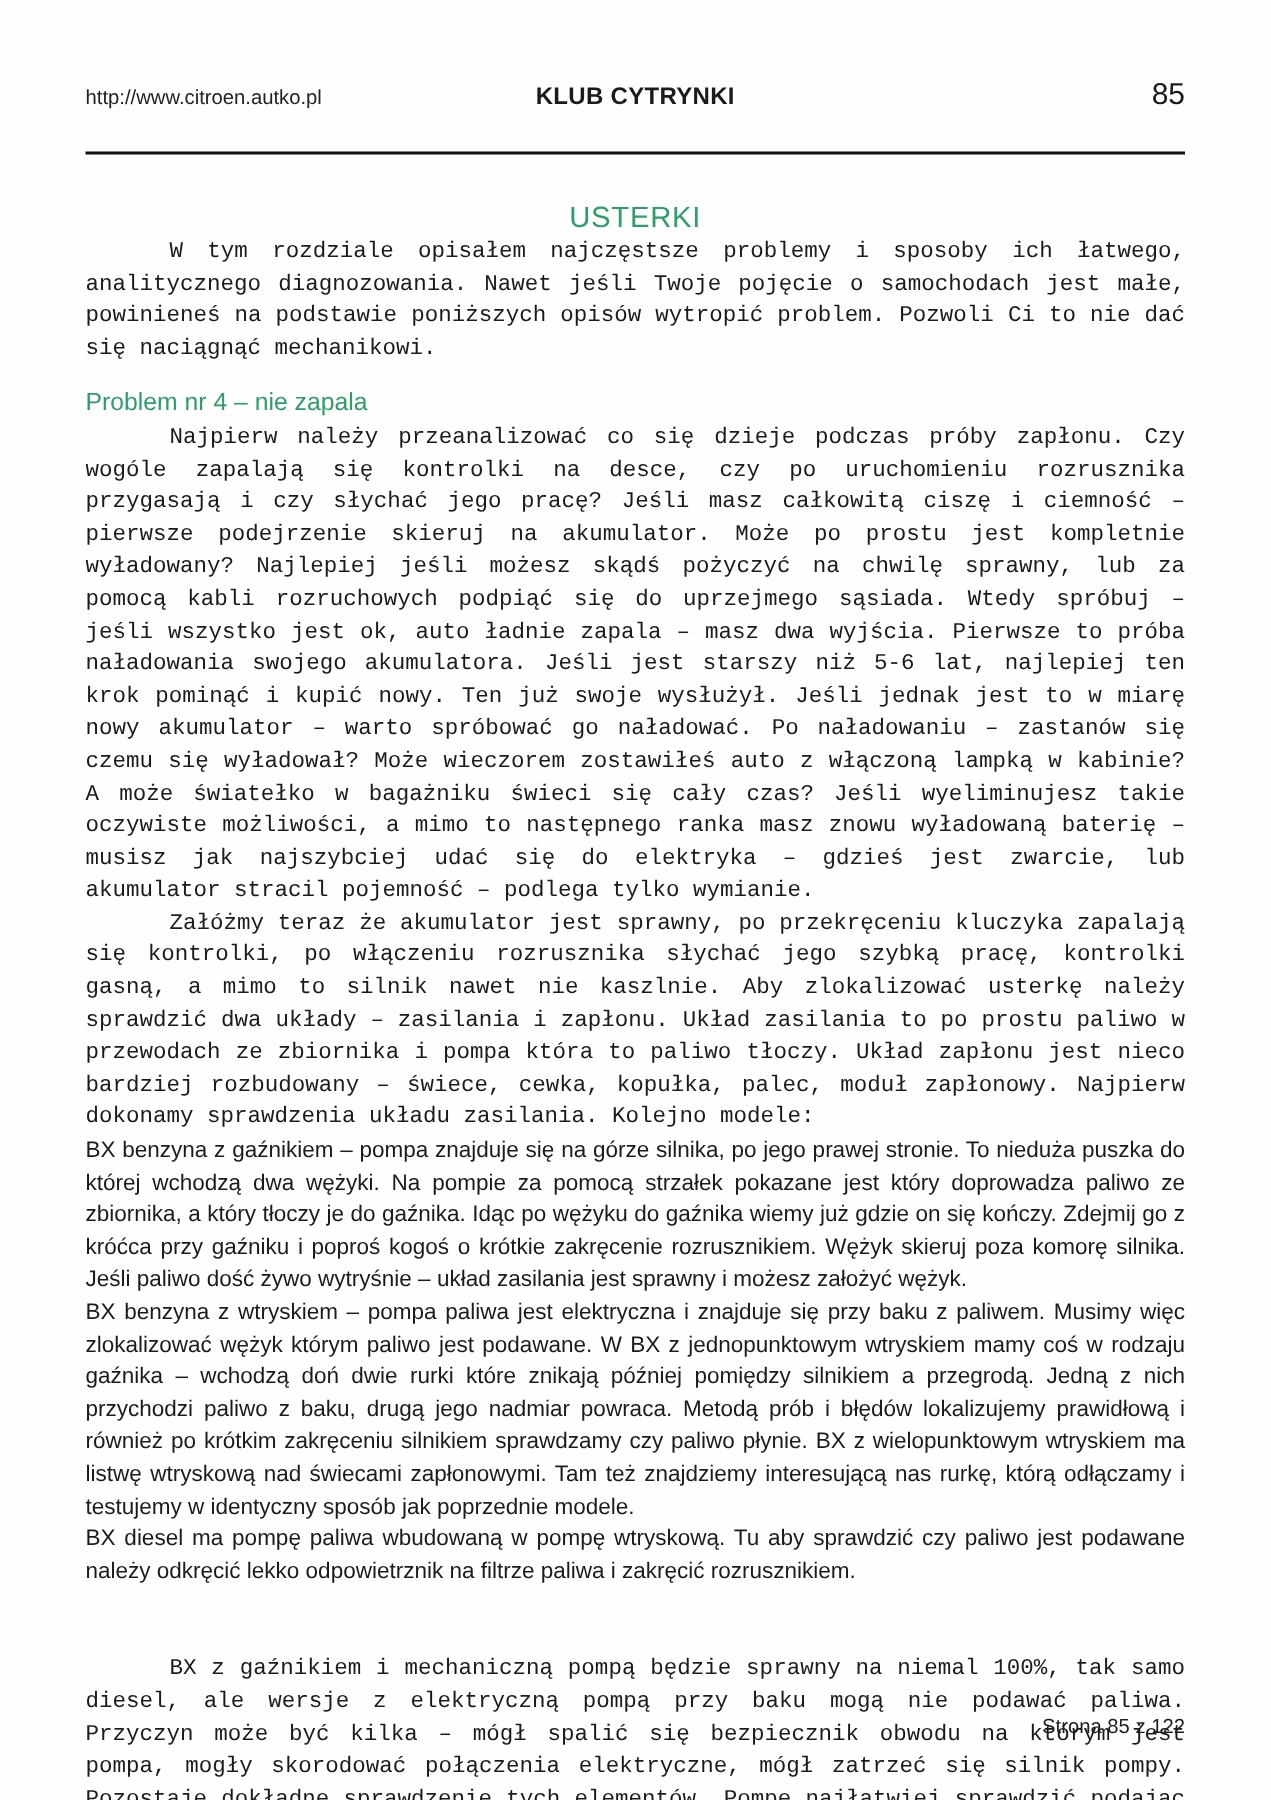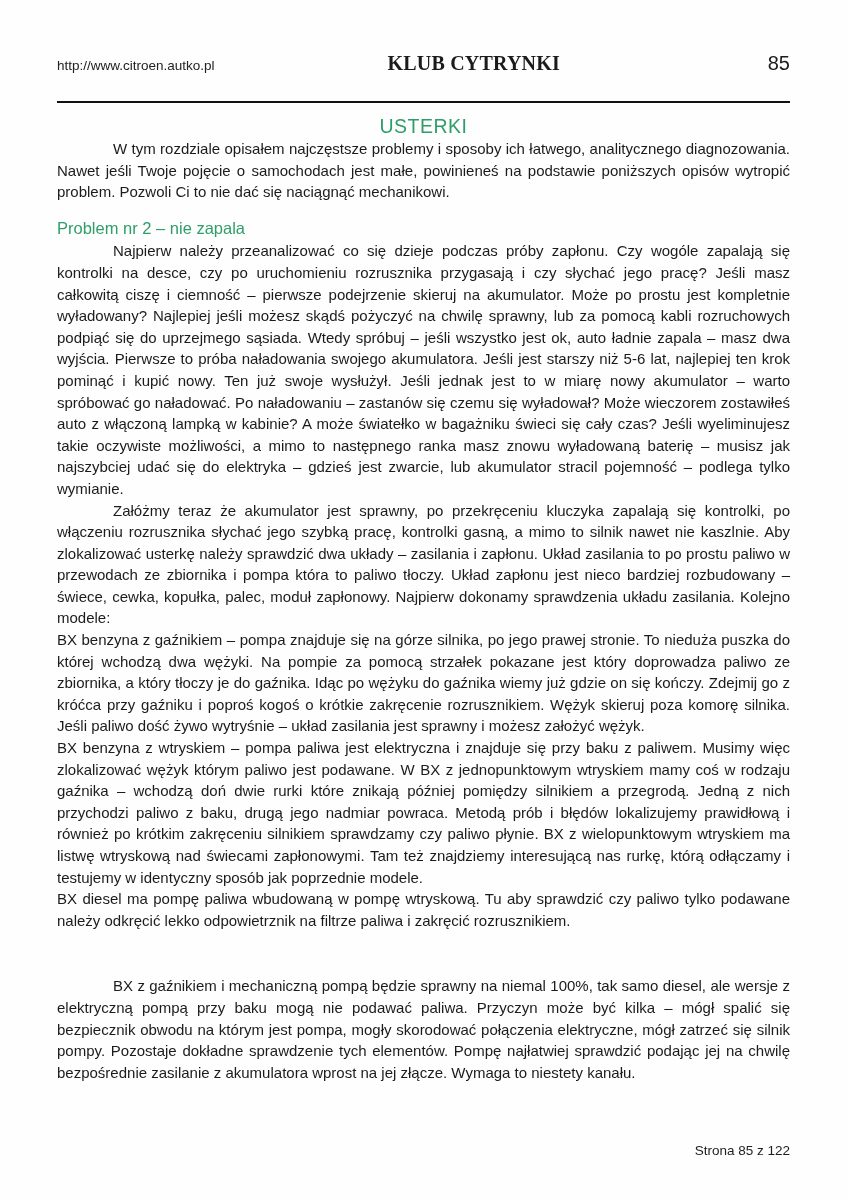--- a/index.html
+++ b/index.html
@@ -28,60 +28,59 @@
     display:flex;
     align-items:baseline;
     justify-content:space-between;
   }
   .header-url{
     font-size:13.5px;
     color:#222;
     width:230px;
   }
   .header-title{
-    font-size:20px;
+    font-size:16px;
     font-weight:bold;
-    text-align:right;
+    text-align:center;
     flex:1;
     letter-spacing:.2px;
-    font-family:Liberation Serif, serif;
   }
   .header-page{
     font-size:20px;
     width:230px;
     text-align:right;
   }
   .header-rule{
     border:none;
     border-top:2.5px solid var(--rule-black);
     margin:26px 0 0 0;
   }
   
   .doc-title{
-    margin:12px 0 0 0;
+    margin:31px 0 0 0;
     text-align:center;
     color:var(--heading-green);
     font-size:19.5px;
     font-weight:normal;
     letter-spacing:.5px;
   }
   .section-heading{
     margin:15px 0 1px 0;
     color:var(--heading-green);
     font-size:16.5px;
     font-weight:normal;
   }
   
   .body-text{
     font-size:15px;
     line-height:21.6px;
     text-align:justify;
   }
   .body-text p{margin:0;}
-  p.indent{text-indent:56px;}
+  p.indent{text-indent:56px;font-family:Liberation Mono, monospace;}
   .intro{margin-top:23px;}
   .gap-above{margin-top:44px !important;}
   
   .footer{
     position:absolute;
     top:1143px;
     right:57px;
     font-size:13.5px;
     color:#1e1e1e;
     text-align:right;
@@ -98,25 +97,25 @@
     <span class="header-page">85</span>
   </div>
 
   <hr class="header-rule">
 
   <h1 class="doc-title">USTERKI</h1>
 
   <div class="body-text">
     <p class="indent intro">W tym rozdziale opisałem najczęstsze problemy i sposoby ich łatwego, analitycznego diagnozowania. Nawet jeśli Twoje pojęcie o samochodach jest małe, powinieneś na podstawie poniższych opisów wytropić problem. Pozwoli Ci to nie dać się naciągnąć mechanikowi.</p>
 
-    <h2 class="section-heading">Problem nr 2 – nie zapala</h2>
+    <h2 class="section-heading">Problem nr 4 – nie zapala</h2>
 
     <p class="indent">Najpierw należy przeanalizować co się dzieje podczas próby zapłonu. Czy wogóle zapalają się kontrolki na desce, czy po uruchomieniu rozrusznika przygasają i czy słychać jego pracę? Jeśli masz całkowitą ciszę i ciemność – pierwsze podejrzenie skieruj na akumulator. Może po prostu jest kompletnie wyładowany? Najlepiej jeśli możesz skądś pożyczyć na chwilę sprawny, lub za pomocą kabli rozruchowych podpiąć się do uprzejmego sąsiada. Wtedy spróbuj – jeśli wszystko jest ok, auto ładnie zapala – masz dwa wyjścia. Pierwsze to próba naładowania swojego akumulatora. Jeśli jest starszy niż 5-6 lat, najlepiej ten krok pominąć i kupić nowy. Ten już swoje wysłużył. Jeśli jednak jest to w miarę nowy akumulator – warto spróbować go naładować. Po naładowaniu – zastanów się czemu się wyładował? Może wieczorem zostawiłeś auto z włączoną lampką w kabinie? A może światełko w bagażniku świeci się cały czas? Jeśli wyeliminujesz takie oczywiste możliwości, a mimo to następnego ranka masz znowu wyładowaną baterię – musisz jak najszybciej udać się do elektryka – gdzieś jest zwarcie, lub akumulator stracil pojemność – podlega tylko wymianie.</p>
     <p class="indent">Załóżmy teraz że akumulator jest sprawny, po przekręceniu kluczyka zapalają się kontrolki, po włączeniu rozrusznika słychać jego szybką pracę, kontrolki gasną, a mimo to silnik nawet nie kaszlnie. Aby zlokalizować usterkę należy sprawdzić dwa układy – zasilania i zapłonu. Układ zasilania to po prostu paliwo w przewodach ze zbiornika i pompa która to paliwo tłoczy. Układ zapłonu jest nieco bardziej rozbudowany – świece, cewka, kopułka, palec, moduł zapłonowy. Najpierw dokonamy sprawdzenia układu zasilania. Kolejno modele:</p>
     <p>BX benzyna z gaźnikiem – pompa znajduje się na górze silnika, po jego prawej stronie. To nieduża puszka do której wchodzą dwa wężyki. Na pompie za pomocą strzałek pokazane jest który doprowadza paliwo ze zbiornika, a który tłoczy je do gaźnika. Idąc po wężyku do gaźnika wiemy już gdzie on się kończy. Zdejmij go z króćca przy gaźniku i poproś kogoś o krótkie zakręcenie rozrusznikiem. Wężyk skieruj poza komorę silnika. Jeśli paliwo dość żywo wytryśnie – układ zasilania jest sprawny i możesz założyć wężyk.</p>
     <p>BX benzyna z wtryskiem – pompa paliwa jest elektryczna i znajduje się przy baku z paliwem. Musimy więc zlokalizować wężyk którym paliwo jest podawane. W BX z jednopunktowym wtryskiem mamy coś w rodzaju gaźnika – wchodzą doń dwie rurki które znikają później pomiędzy silnikiem a przegrodą. Jedną z nich przychodzi paliwo z baku, drugą jego nadmiar powraca. Metodą prób i błędów lokalizujemy prawidłową i również po krótkim zakręceniu silnikiem sprawdzamy czy paliwo płynie. BX z wielopunktowym wtryskiem ma listwę wtryskową nad świecami zapłonowymi. Tam też znajdziemy interesującą nas rurkę, którą odłączamy i testujemy w identyczny sposób jak poprzednie modele.</p>
-    <p>BX diesel ma pompę paliwa wbudowaną w pompę wtryskową. Tu aby sprawdzić czy paliwo tylko podawane należy odkręcić lekko odpowietrznik na filtrze paliwa i zakręcić rozrusznikiem.</p>
+    <p>BX diesel ma pompę paliwa wbudowaną w pompę wtryskową. Tu aby sprawdzić czy paliwo jest podawane należy odkręcić lekko odpowietrznik na filtrze paliwa i zakręcić rozrusznikiem.</p>
     <p class="indent gap-above">BX z gaźnikiem i mechaniczną pompą będzie sprawny na niemal 100%, tak samo diesel, ale wersje z elektryczną pompą przy baku mogą nie podawać paliwa. Przyczyn może być kilka – mógł spalić się bezpiecznik obwodu na którym jest pompa, mogły skorodować połączenia elektryczne, mógł zatrzeć się silnik pompy. Pozostaje dokładne sprawdzenie tych elementów. Pompę najłatwiej sprawdzić podając jej na chwilę bezpośrednie zasilanie z akumulatora wprost na jej złącze. Wymaga to niestety kanału.</p>
   </div>
 
   <div class="footer">Strona 85 z 122</div>
 
 </div>
 
 </body></html>

